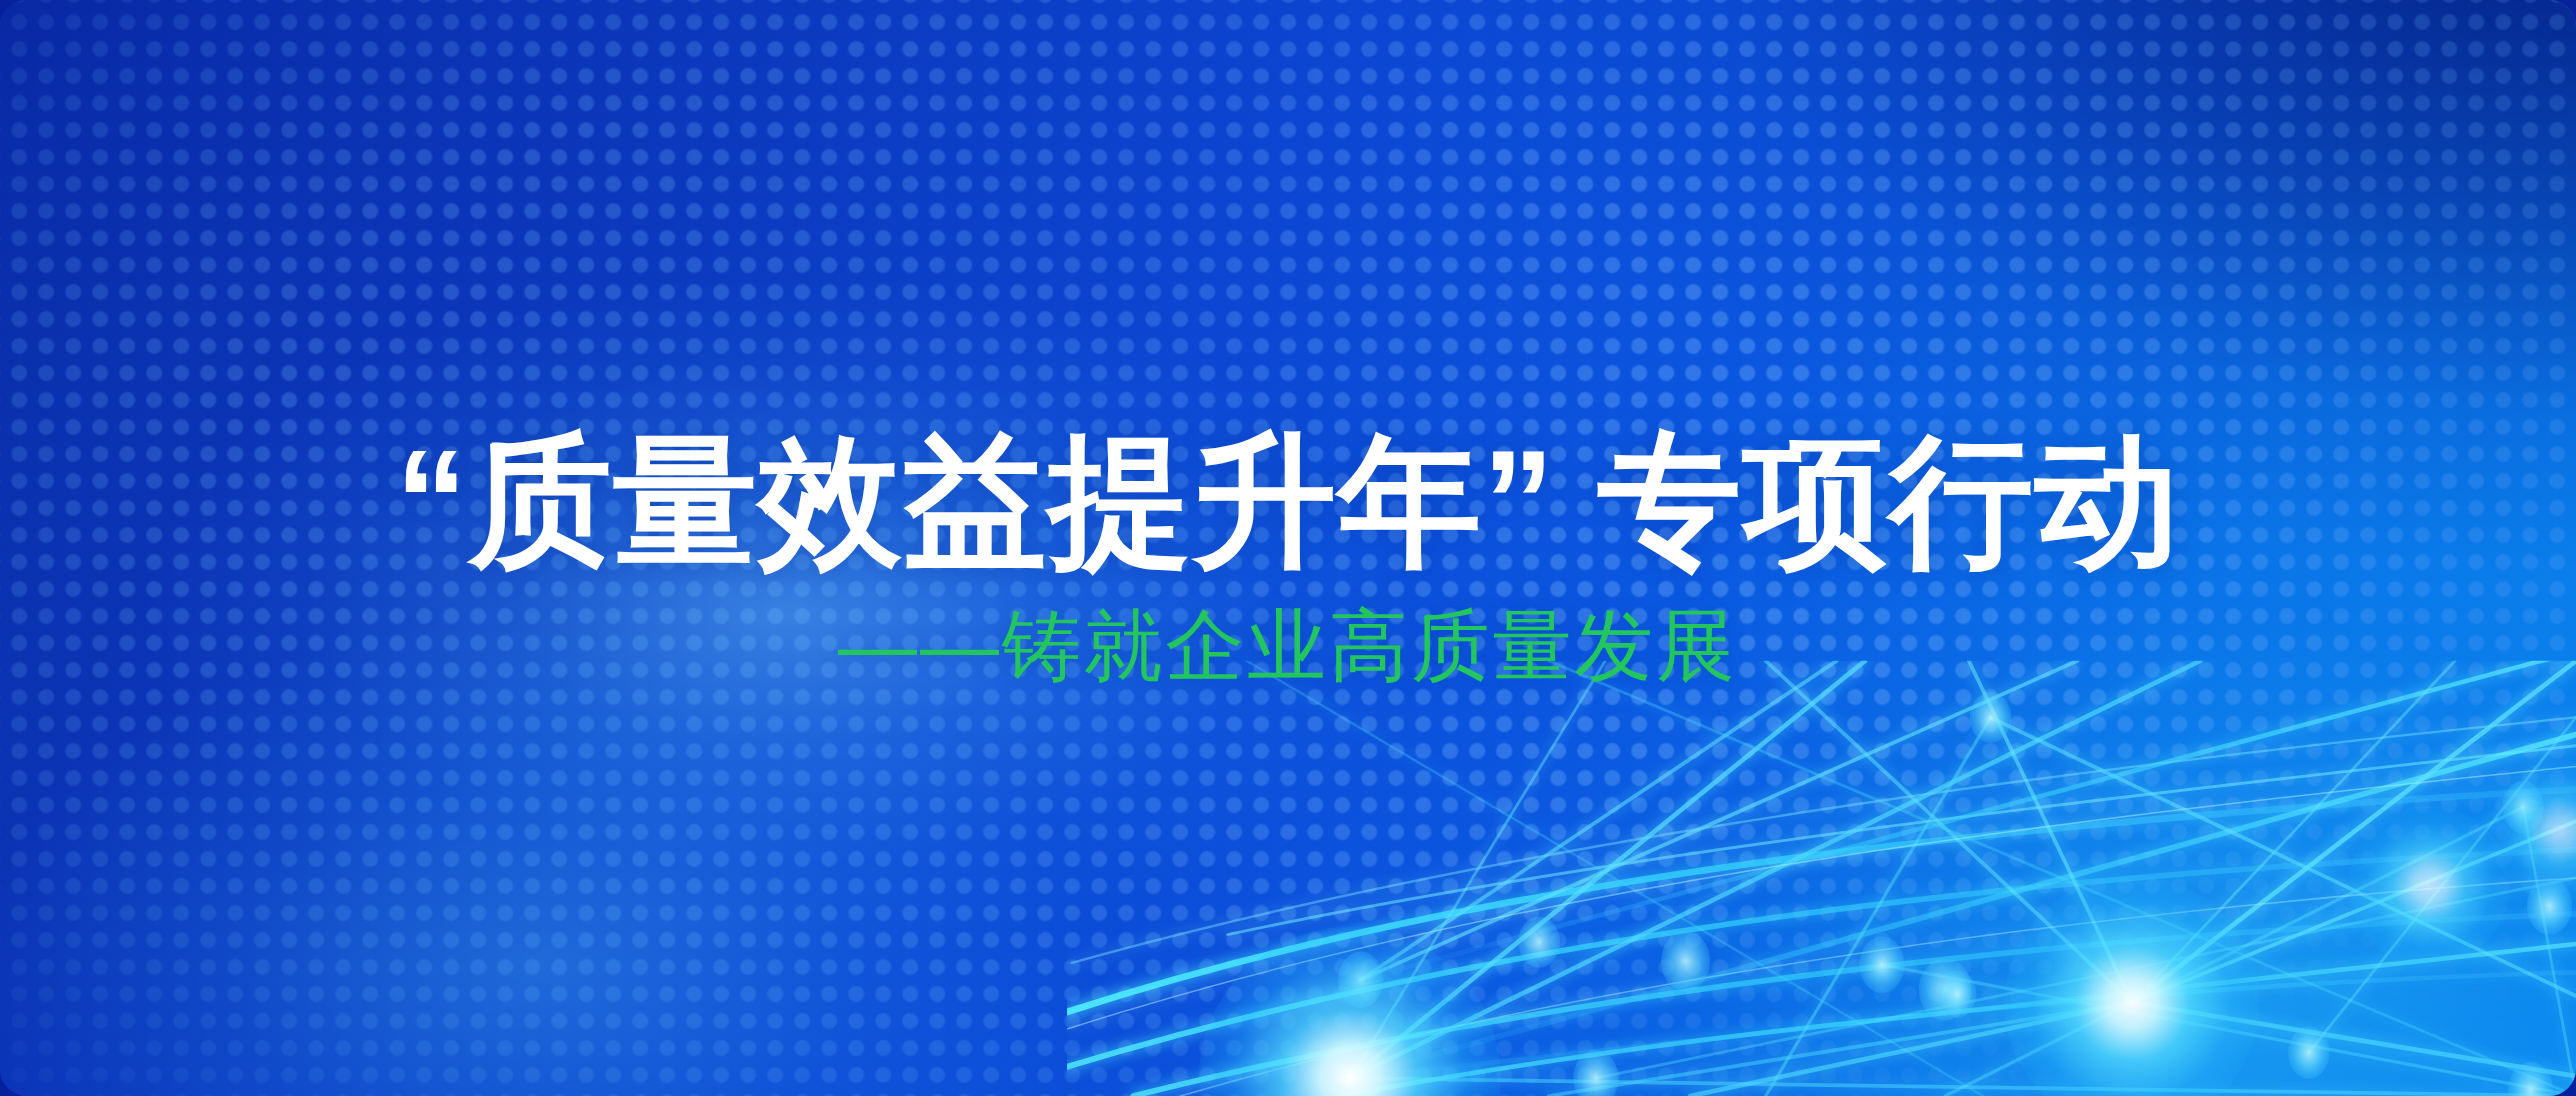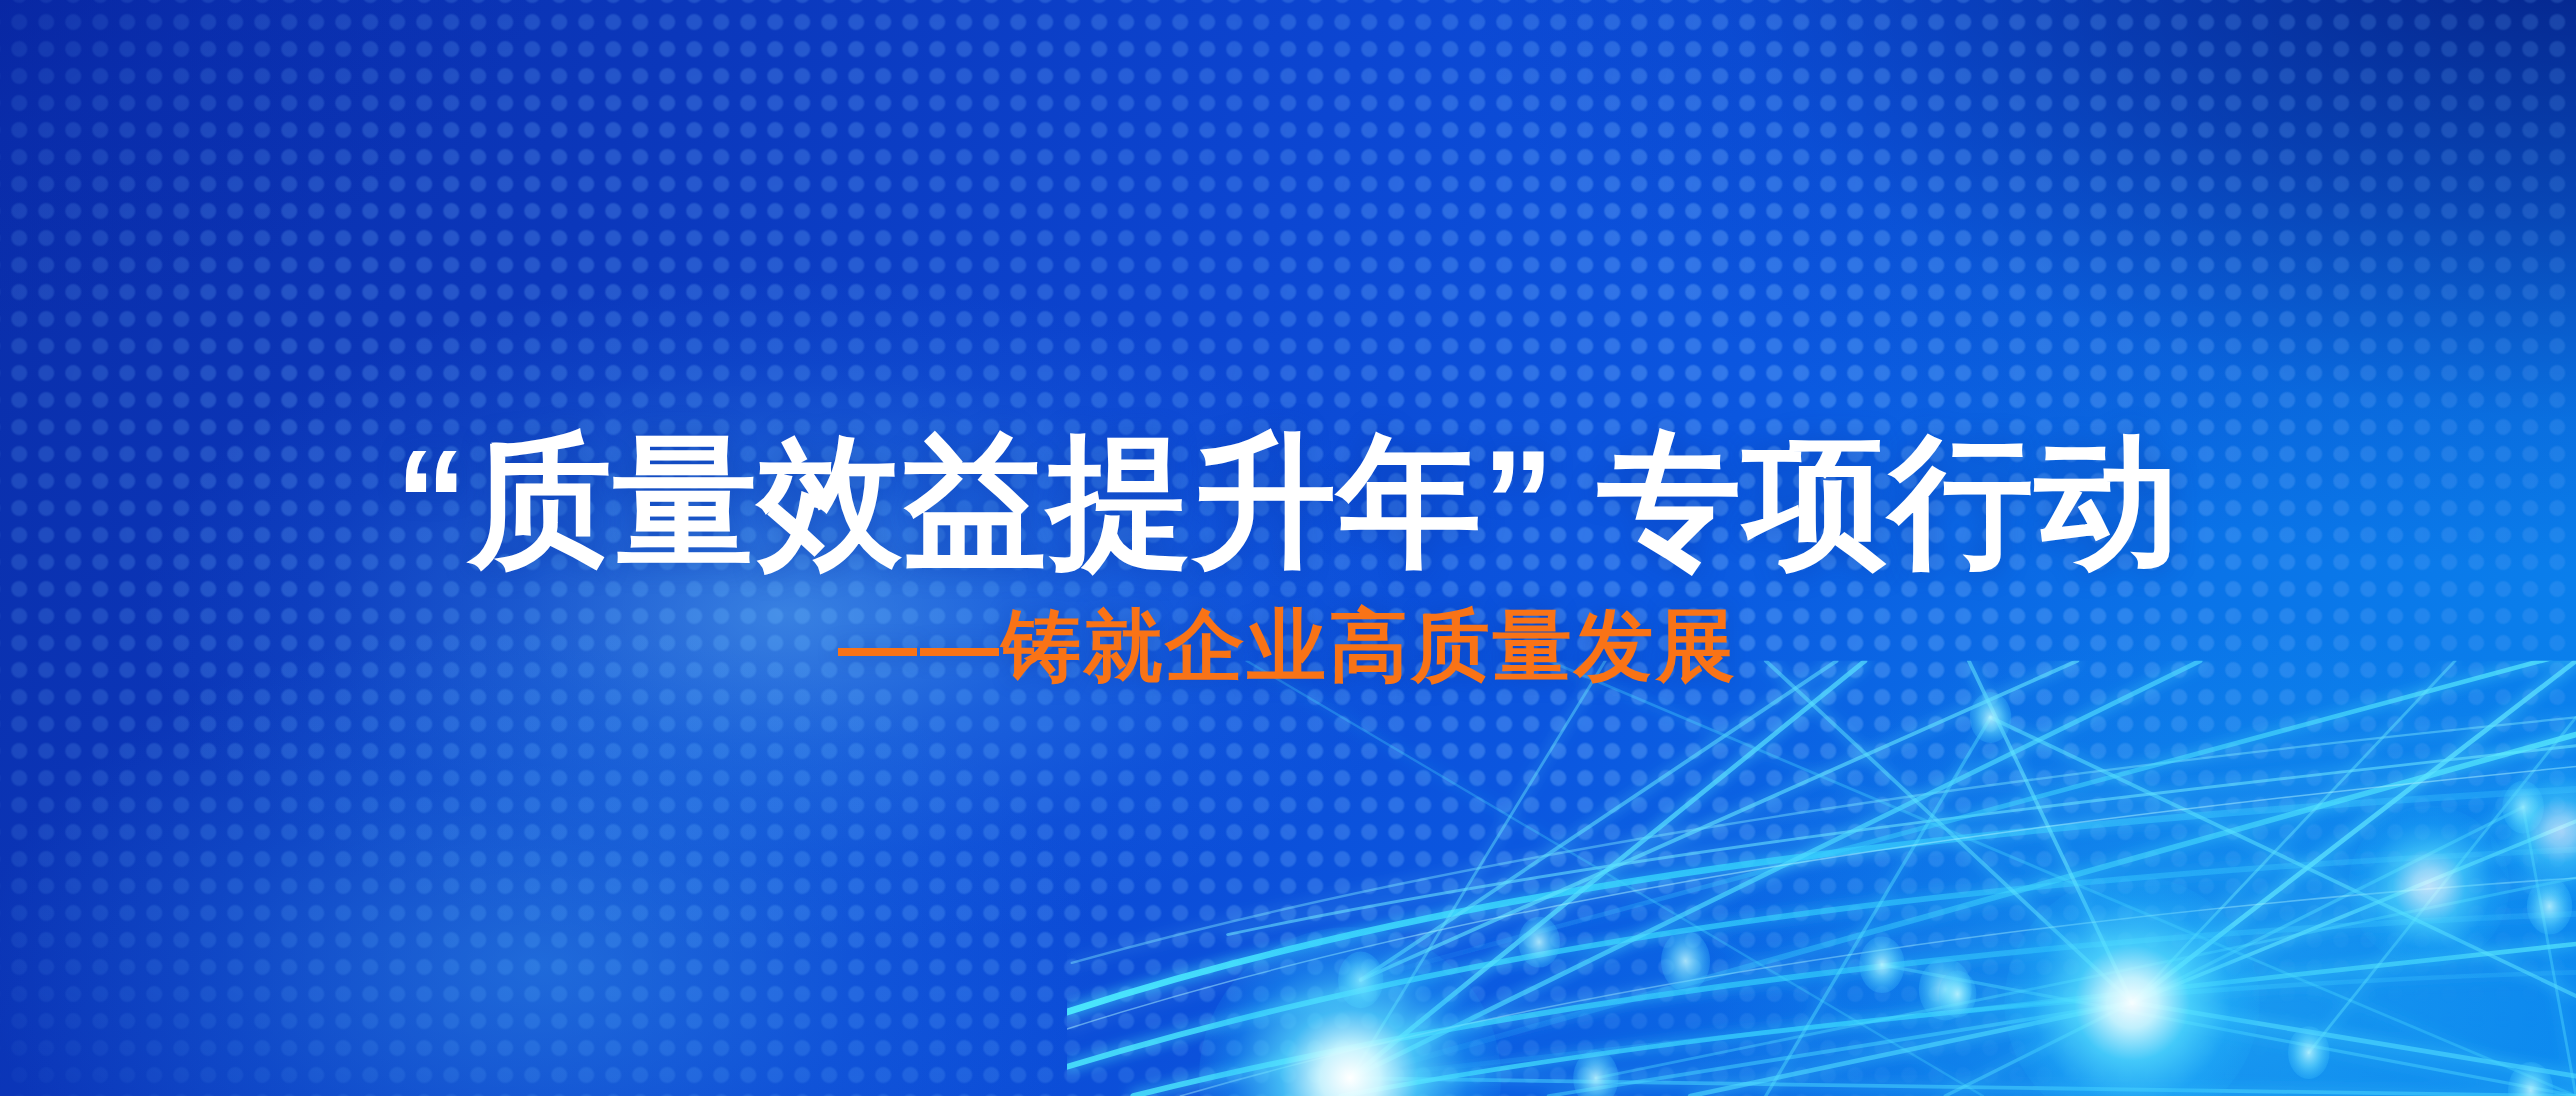--- a/index.html
+++ b/index.html
@@ -12,20 +12,21 @@
     font-family: "Liberation Sans", "DejaVu Sans", sans-serif;
   }
 
   
   .banner {
     position: relative;
     width: 2576px;
     height: 1096px;
     overflow: hidden;
     background: #0b32b4;
+    border-radius: 27px;
   }
 
   
   .layer {
     position: absolute;
     inset: 0;
     pointer-events: none;
   }
 
   
@@ -166,24 +167,24 @@
     font-weight: 700;
     letter-spacing: 1.9px;
     white-space: nowrap;
     text-shadow: 0 0 28px rgba(10, 60, 170, 0.45);
   }
   .headline .quoted { letter-spacing: 0.9px; }
   .headline .gap { display: inline-block; width: 42px; }
 
   .subline {
     margin: 32px 0 0 0;
-    color: #f97316;
+    color: #22c55e;
     font-size: 79px;
     line-height: 1.0;
-    font-weight: 700;
+    font-weight: 400;
     letter-spacing: 2.8px;
     white-space: nowrap;
     text-shadow: 0 0 21px rgba(10, 60, 170, 0.40);
   }
 </style>
 </head>
 <body>
 
 <div class="banner">
 

